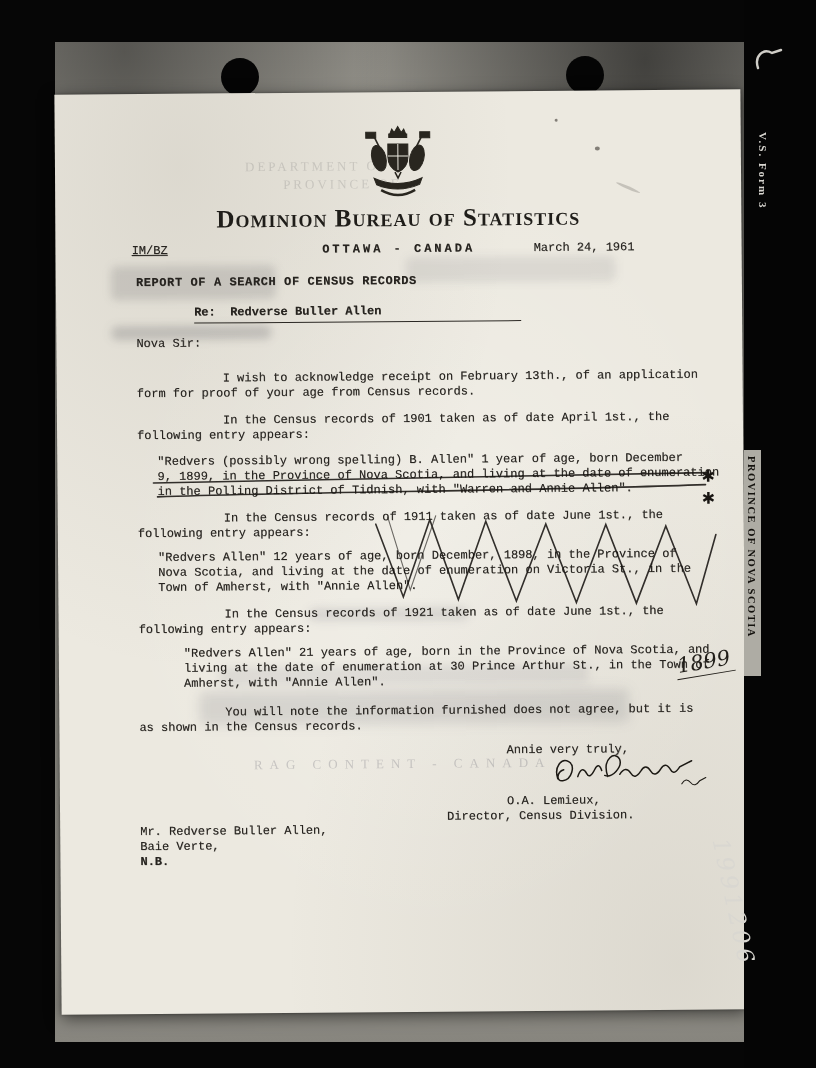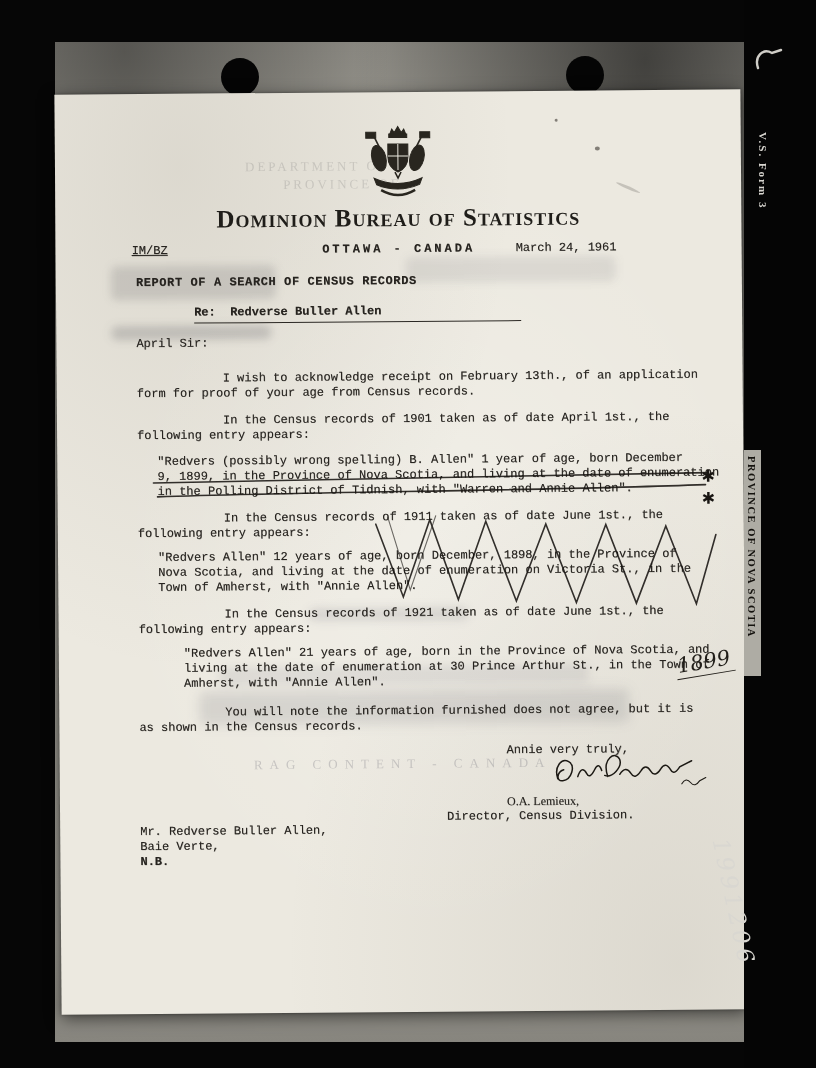--- a/index.html
+++ b/index.html
@@ -35,36 +35,36 @@
   .tline{white-space:pre;font-size:12px;line-height:15px;text-shadow:.3px .3px 0 rgba(38,35,31,.45);}
   .tline.ind{padding-left:86px;}
 
   #b-crest{top:30px;left:0;right:0;text-align:center;}
   #b-org{top:112px;left:0;right:0;text-align:center;
     font-family:"Liberation Serif",serif;font-weight:bold;font-variant:small-caps;
     font-size:25px;letter-spacing:1px;color:#1f1d19;}
   #b-meta{top:150px;left:0;right:0;height:16px;}
   .meta-init{position:absolute;left:76px;text-decoration:underline;}
   .meta-ott{position:absolute;left:0;right:0;text-align:center;font-weight:bold;letter-spacing:3px;}
-  .meta-date{position:absolute;left:460px;}
+  .meta-date{position:absolute;left:478px;}
   #b-report{top:182px;left:80px;}
   #b-report .tline{font-weight:bold;letter-spacing:.6px;}
   #b-re{top:209px;left:138px;}
   #b-re .u{display:inline-block;border-bottom:1.4px solid #2b2824;padding:0 140px 2px 0;font-weight:bold;}
   #b-sal{top:243px;left:80px;}
   #b-p0{top:278px;left:80px;}
   #b-p1{top:320px;left:80px;}
   #b-q1{top:361px;left:100px;}
   #b-p3{top:418px;left:80px;}
   #b-q2{top:457px;left:100px;}
   #b-p5{top:514px;left:80px;}
   #b-q3{top:553px;left:125px;}
   #b-p7{top:612px;left:80px;}
   #b-close{top:652px;left:447px;}
-  #b-name{top:703px;left:447px;font-family:Liberation Serif, serif;}
+  #b-name{top:703px;left:447px;}
   #b-title{top:718px;left:387px;}
   #b-recip{top:731px;left:80px;}
   #b-recip .bold{font-weight:bold;}
 
   #b-1899{top:560px;left:616px;font-family:"DejaVu Serif",serif;font-style:italic;
     font-size:21px;color:#211e19;transform:rotate(-9deg);}
   #b-1899 .u2{border-bottom:1.6px solid #211e19;padding:0 4px 1px 2px;}
 
   #b-sig{top:658px;left:488px;}
   #pen{position:absolute;left:0;top:0;width:686px;height:920px;pointer-events:none;}
@@ -154,21 +154,21 @@
     <span class="tline meta-date">March 24, 1961</span>
   </div>
   <div class="blk" id="b-report">
     <div class="tline">REPORT OF A SEARCH OF CENSUS RECORDS</div>
   </div>
   <div class="blk" id="b-re">
     <span class="tline u">Re:  Redverse Buller Allen</span>
   </div>
 
   <div class="blk" id="b-sal">
-    <div class="tline">April Sir:</div>
+    <div class="tline">Nova Sir:</div>
   </div>
 
   <div class="blk" id="b-p0">
     <div class="tline ind">I wish to acknowledge receipt on February 13th., of an application</div>
     <div class="tline">form for proof of your age from Census records.</div>
   </div>
 
   <div class="blk" id="b-p1">
     <div class="tline ind">In the Census records of 1901 taken as of date April 1st., the</div>
     <div class="tline">following entry appears:</div>

